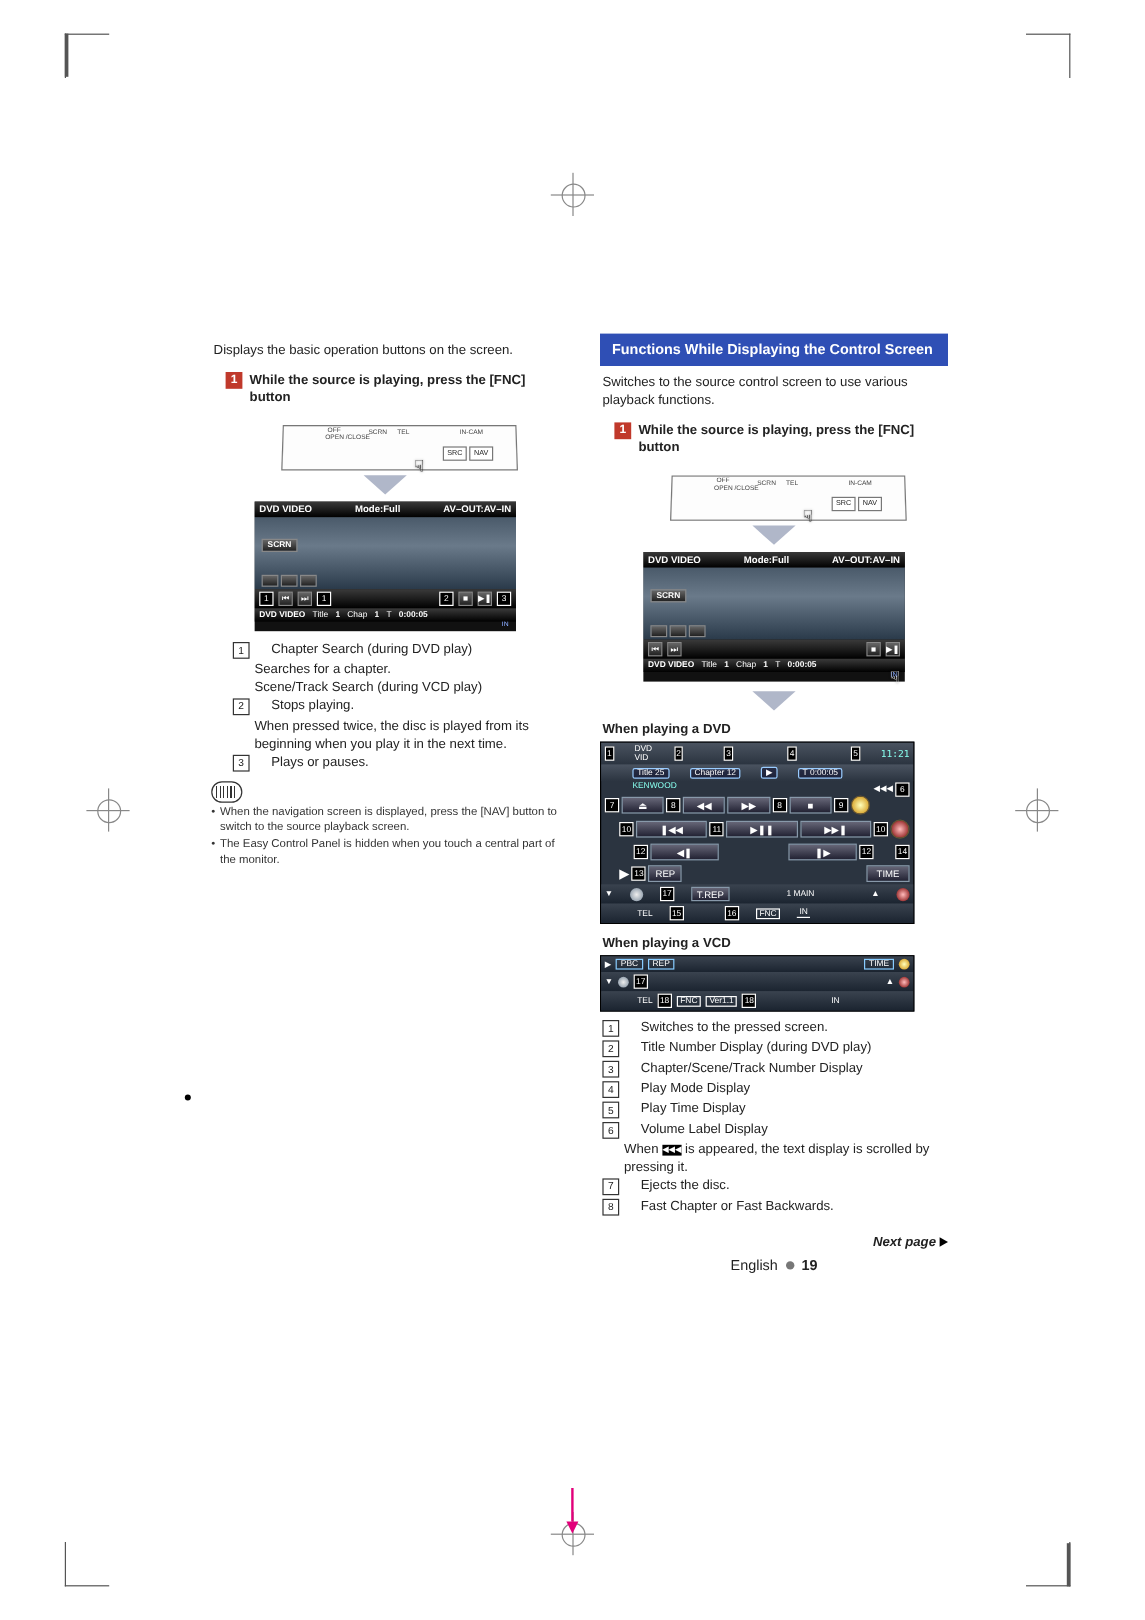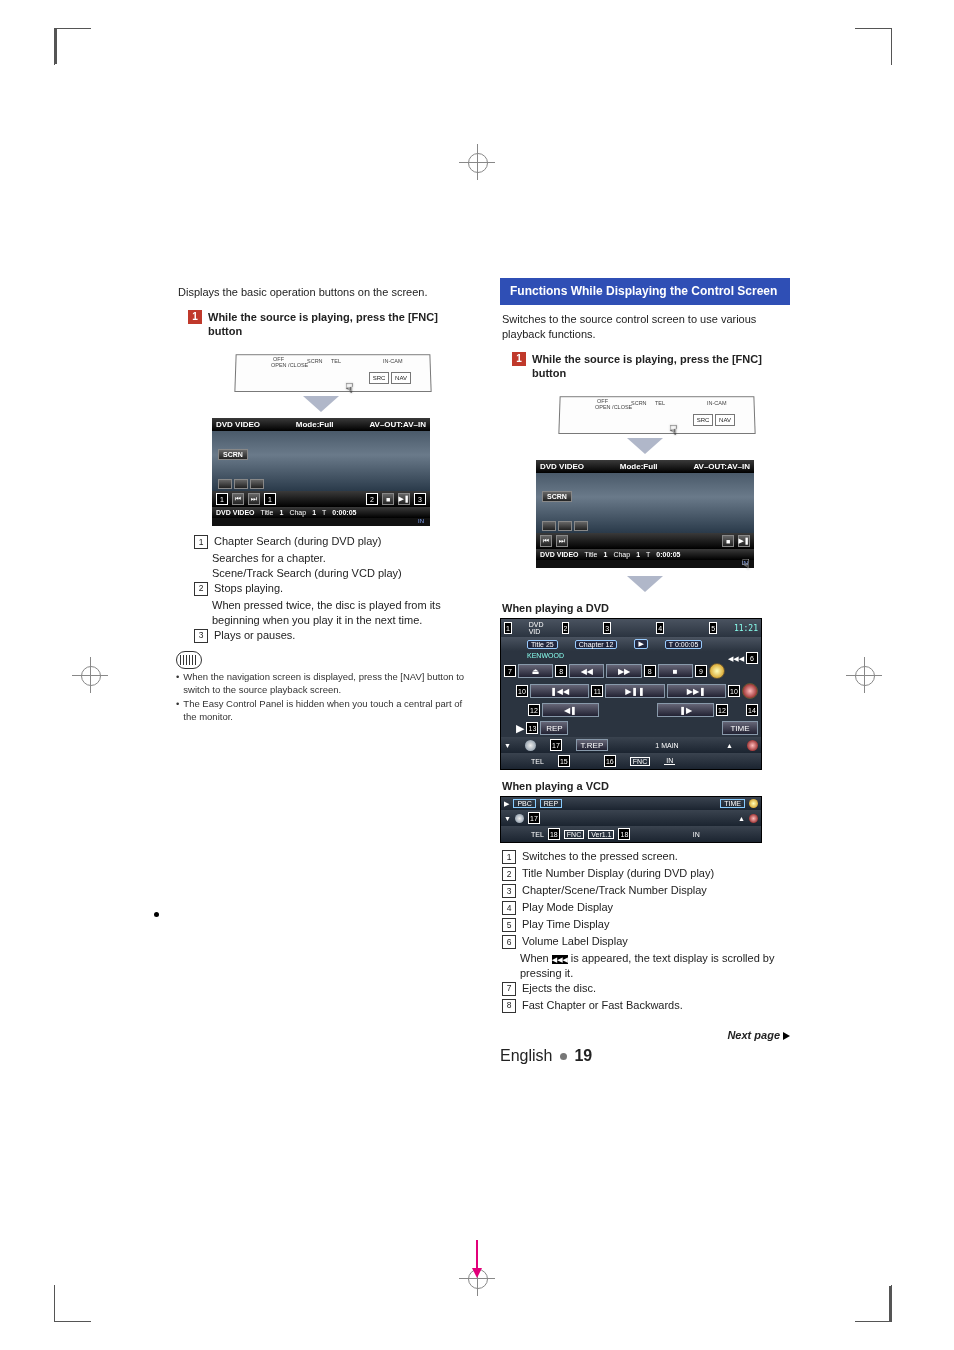--- a/index.html
+++ b/index.html
@@ -77,21 +77,21 @@
   .ss-mid .scrn-btn{position:absolute;left:6px;top:18px;background:linear-gradient(#666,#222);border:1px solid #888;font-size:7px;padding:1px 4px;color:#fff;font-weight:bold;}
   .ss-mid .mini{position:absolute;left:6px;bottom:2px;display:flex;gap:2px;}
   .ss-mid .mini span{width:12px;height:8px;background:linear-gradient(#666,#222);border:1px solid #888;display:inline-block;}
   .ss-bot{background:linear-gradient(#3a3a3a,#000);font-size:7px;padding:2px 4px;display:flex;gap:4px;align-items:center;position:relative;}
   .ss-bot .sq{width:10px;height:10px;background:linear-gradient(#666,#222);border:1px solid #888;display:flex;align-items:center;justify-content:center;}
   .hand{position:absolute;font-size:14px;color:#fff;text-shadow:0 0 2px #000;}
 
   .numlist{ margin:6px 2px 2px 18px; }
   .numlist .row{ display:flex; gap:6px; margin-bottom:2px; line-height:1.35;}
   .numlist .n{ border:1px solid #333; width:12px; height:12px; font-size:8.5px; display:flex; align-items:center; justify-content:center; flex:0 0 12px; margin-top:1px;}
-  .numlist .t{ flex:1;}
+  .numlist .t{ flex:1;margin-left:12px;}
   .numlist .sub{ margin-left:18px; line-height:1.35;}
 
   .note-icon{ width:24px;height:16px;border:1px solid #333;border-radius:9px;margin:8px 0 2px 0; position:relative;}
   .note-icon::before{content:"";position:absolute;left:3px;right:3px;top:3px;bottom:3px;background:repeating-linear-gradient(90deg,#333 0 1px,transparent 1px 3px);}
   .notes{ font-size:9.5px; line-height:1.35; color:#333; }
   .notes .row{display:flex;gap:4px;margin-bottom:2px;}
   .notes .dot{flex:0 0 auto;}
 
   .subhead{ font-weight:bold; margin:10px 2px 4px 2px; font-size:11px;}
 
@@ -109,21 +109,21 @@
   .dvdshot .botrow{display:flex;align-items:center;gap:14px;padding:2px 3px;font-size:7px;background:linear-gradient(#3a434f,#1b2430);}
   .dvdshot .disc{width:11px;height:11px;border-radius:50%;background:radial-gradient(#eee,#789);}
 
   .nbx{position:absolute;border:1px solid #fff;background:#000;color:#fff;font-size:7px;width:10px;height:10px;display:flex;align-items:center;justify-content:center;}
 
   .vcdshot{width:260px;background:#2b3440;color:#fff;border:1px solid #000;}
   .vcdshot .r{display:flex;align-items:center;gap:4px;padding:2px 3px;font-size:7px;background:linear-gradient(#3a434f,#1b2430);}
 
   .nextpage{ text-align:right; font-weight:bold; font-style:italic; font-size:11px; margin-top:16px;}
   .nextpage .tri{display:inline-block;width:0;height:0;border-top:4px solid transparent;border-bottom:4px solid transparent;border-left:7px solid #000;margin-left:3px;vertical-align:middle;}
-  .pagenum{ text-align:left; font-size:16px; margin-top:6px;}
+  .pagenum{ text-align:center; font-size:12px; margin-top:6px;}
   .pagenum .n{ font-weight:bold;}
   .bullet{display:inline-block;width:7px;height:7px;border-radius:50%;background:#777;vertical-align:middle;margin:0 3px;}
 </style>
 </head>
 <body>
 
 <div class="page">
 
   <div class="crop-tl">
       <div class="bar"></div>

